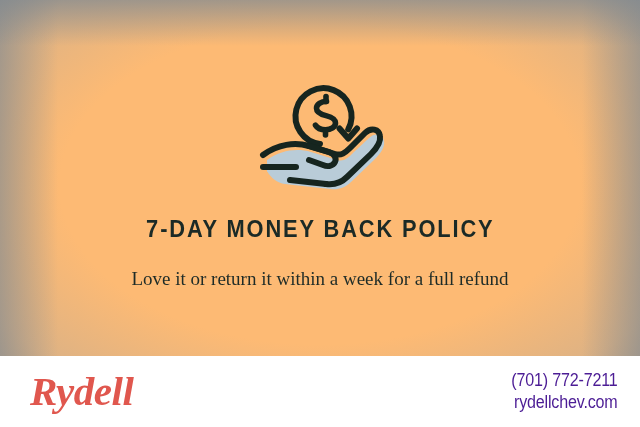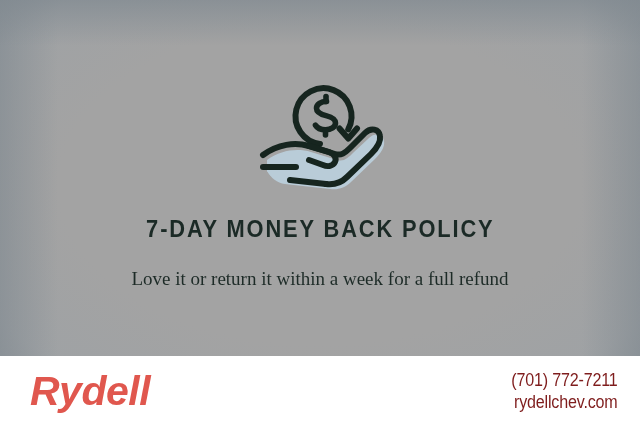--- a/index.html
+++ b/index.html
@@ -20,21 +20,21 @@
     background: #e8f1fb;
   }
 
   
   .hero {
     position: absolute;
     left: 0;
     top: 0;
     width: 640px;
     height: 356px;
-    background: #a3a3a3;
+    background: #fdba74;
     overflow: hidden;
   }
   
   .hero-vignette {
     position: absolute;
     inset: 0;
     background:
       radial-gradient(ellipse 78% 86% at 50% 52%,
         rgba(150,160,168,0) 52%,
         rgba(150,160,168,0.30) 78%,
@@ -105,33 +105,33 @@
     width: 640px;
     height: 71px;
     background: #ffffff;
     display: flex;
     align-items: center;
     justify-content: space-between;
     box-sizing: border-box;
     padding: 0 22px 0 30px;
   }
   .brand-logo {
-    font-family: Liberation Sans, sans-serif;
+    font-family: Liberation Serif, serif;
     font-style: italic;
     font-weight: 700;
     font-size: 41px;
     color: #e0574e;
     letter-spacing: -0.5px;
     line-height: 1;
     user-select: none;
   }
   .contact {
     text-align: right;
     font-family: "Liberation Sans", sans-serif;
-    color: #7f1d1d;
+    color: #4c1d95;
     line-height: 1.22;
   }
   .contact .phone {
     font-size: 17.5px;
     font-weight: 400;
     letter-spacing: -0.2px;
     transform: scaleX(0.92);
     transform-origin: right center;
     display: block;
   }

